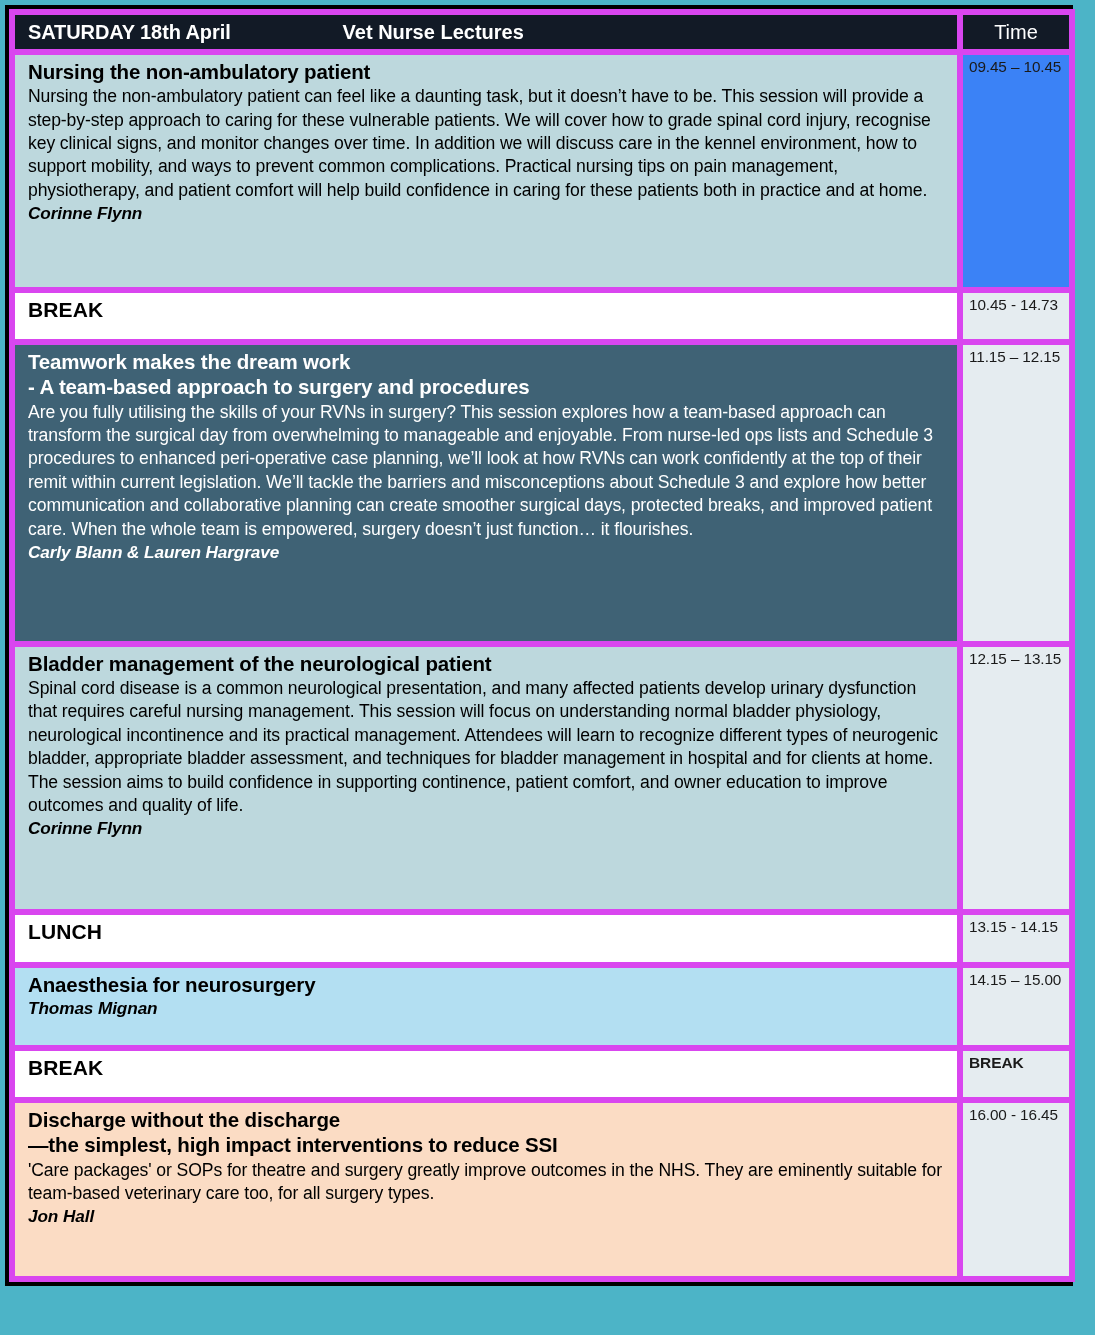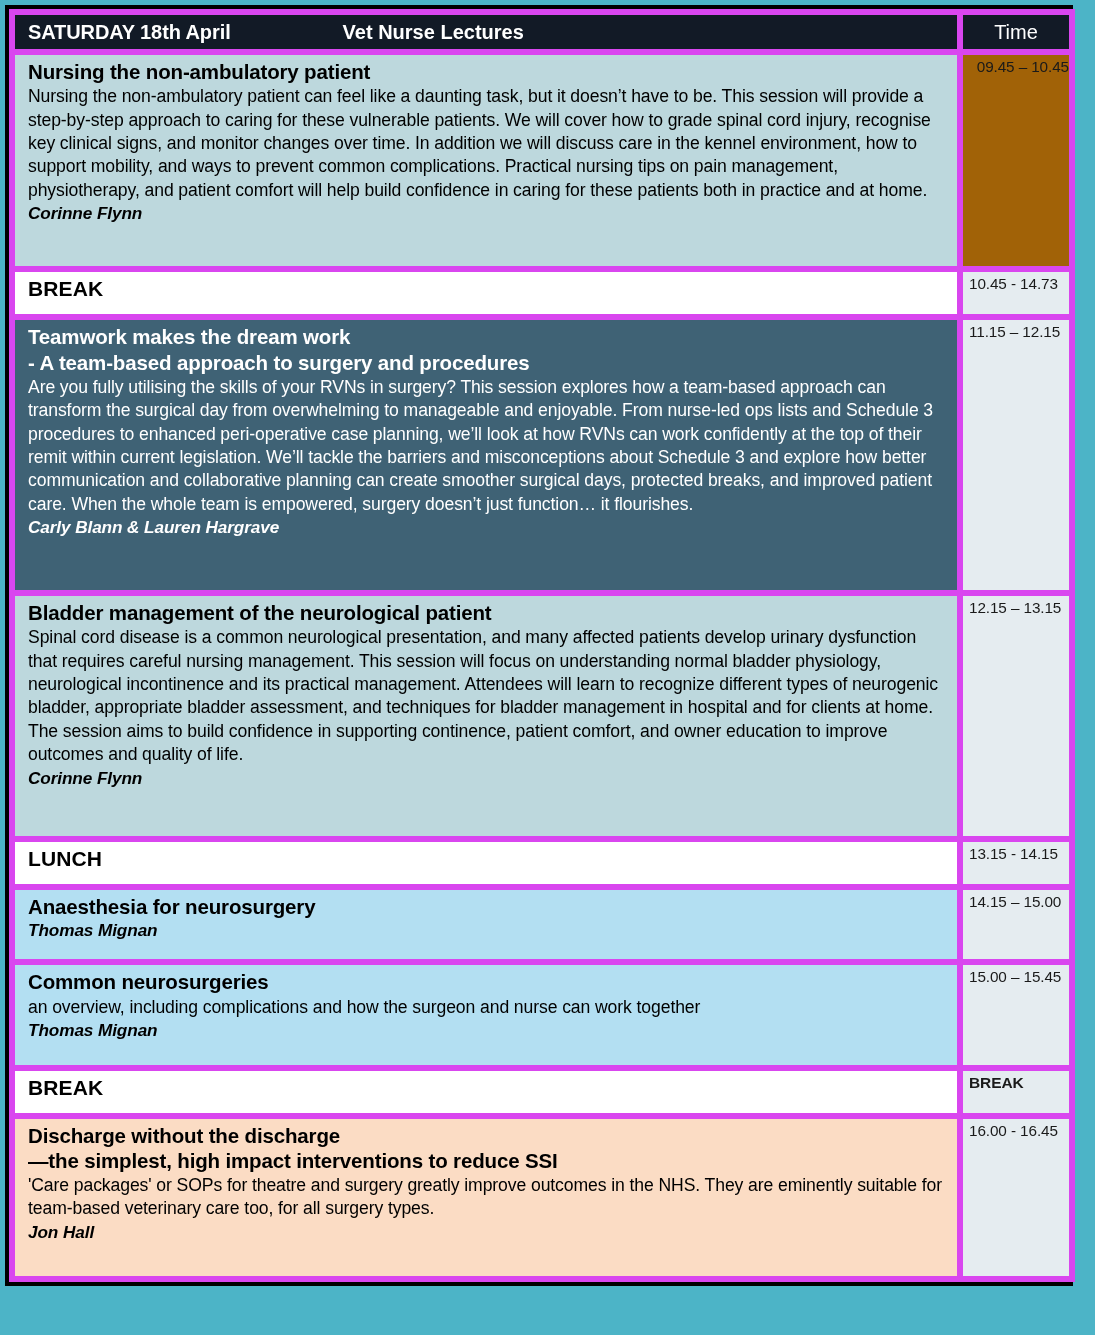--- a/index.html
+++ b/index.html
@@ -158,21 +158,21 @@
         </td>
       </tr>
     <tr>
           <td class="tint-teal" style="background: rgb(189, 216, 221);">
             <div class="cell-pad">
               <div class="sess-title">Nursing the non-ambulatory patient</div>
               <div class="sess-desc">Nursing the non-ambulatory patient can feel like a daunting task, but it doesn’t have to be. This session will provide a step-by-step approach to caring for these vulnerable patients. We will cover how to grade spinal cord injury, recognise key clinical signs, and monitor changes over time. In addition we will discuss care in the kennel environment, how to support mobility, and ways to prevent common complications. Practical nursing tips on pain management, physiotherapy, and patient comfort will help build confidence in caring for these patients both in practice and at home.</div>
               <div class="sess-speaker">Corinne Flynn</div>
             </div>
           </td>
-          <td class="time-cell" style="background: #a16207; text-align: right;">
+          <td class="time-cell" style="background: #3b82f6;">
             <div class="time-text">09.45 – 10.45</div>
           </td>
         </tr>
         <tr>
           <td class="tint-white">
             <div class="break-label">BREAK</div>
           </td>
           <td class="time-cell" style="background: rgb(229, 236, 240);">
             <div class="time-text">10.45 - 14.73</div>
           </td>
@@ -215,32 +215,20 @@
             <div class="cell-pad">
               <div class="sess-title">Anaesthesia for neurosurgery</div>
               <div class="sess-speaker">Thomas Mignan</div>
             </div>
           </td>
           <td class="time-cell" style="background: rgb(229, 236, 240);">
             <div class="time-text">14.15 – 15.00</div>
           </td>
         </tr>
         <tr>
-          <td class="tint-blue" style="background: rgb(179, 223, 242);">
-            <div class="cell-pad">
-              <div class="sess-title">Common neurosurgeries</div>
-              <div class="sess-desc">an overview, including complications and how the surgeon and nurse can work together</div>
-              <div class="sess-speaker">Thomas Mignan</div>
-            </div>
-          </td>
-          <td class="time-cell" style="background: rgb(229, 236, 240);">
-            <div class="time-text">15.00 – 15.45</div>
-          </td>
-        </tr>
-        <tr>
           <td class="tint-white">
             <div class="break-label">BREAK</div>
           </td>
           <td class="time-cell" style="background: rgb(229, 236, 240);">
             <div class="time-text bold">BREAK</div>
           </td>
         </tr>
         <tr>
           <td class="tint-peach" style="background: rgb(251, 220, 196);">
             <div class="cell-pad">

